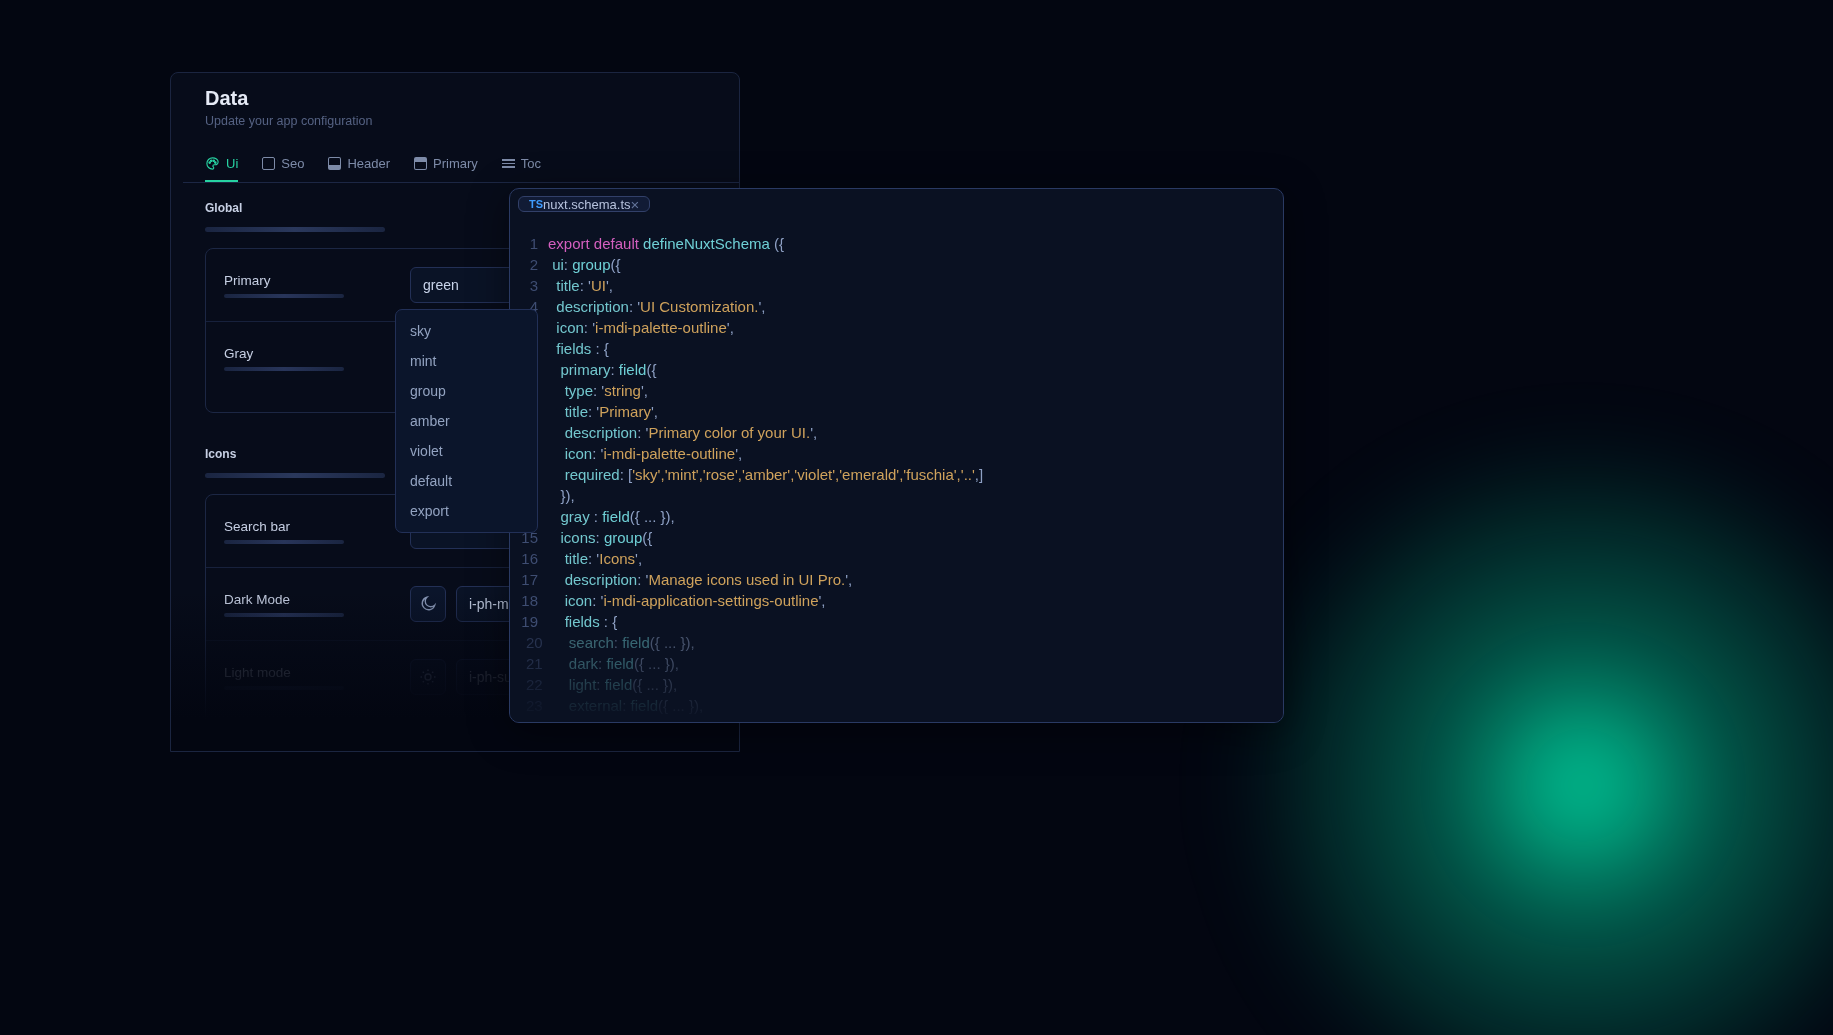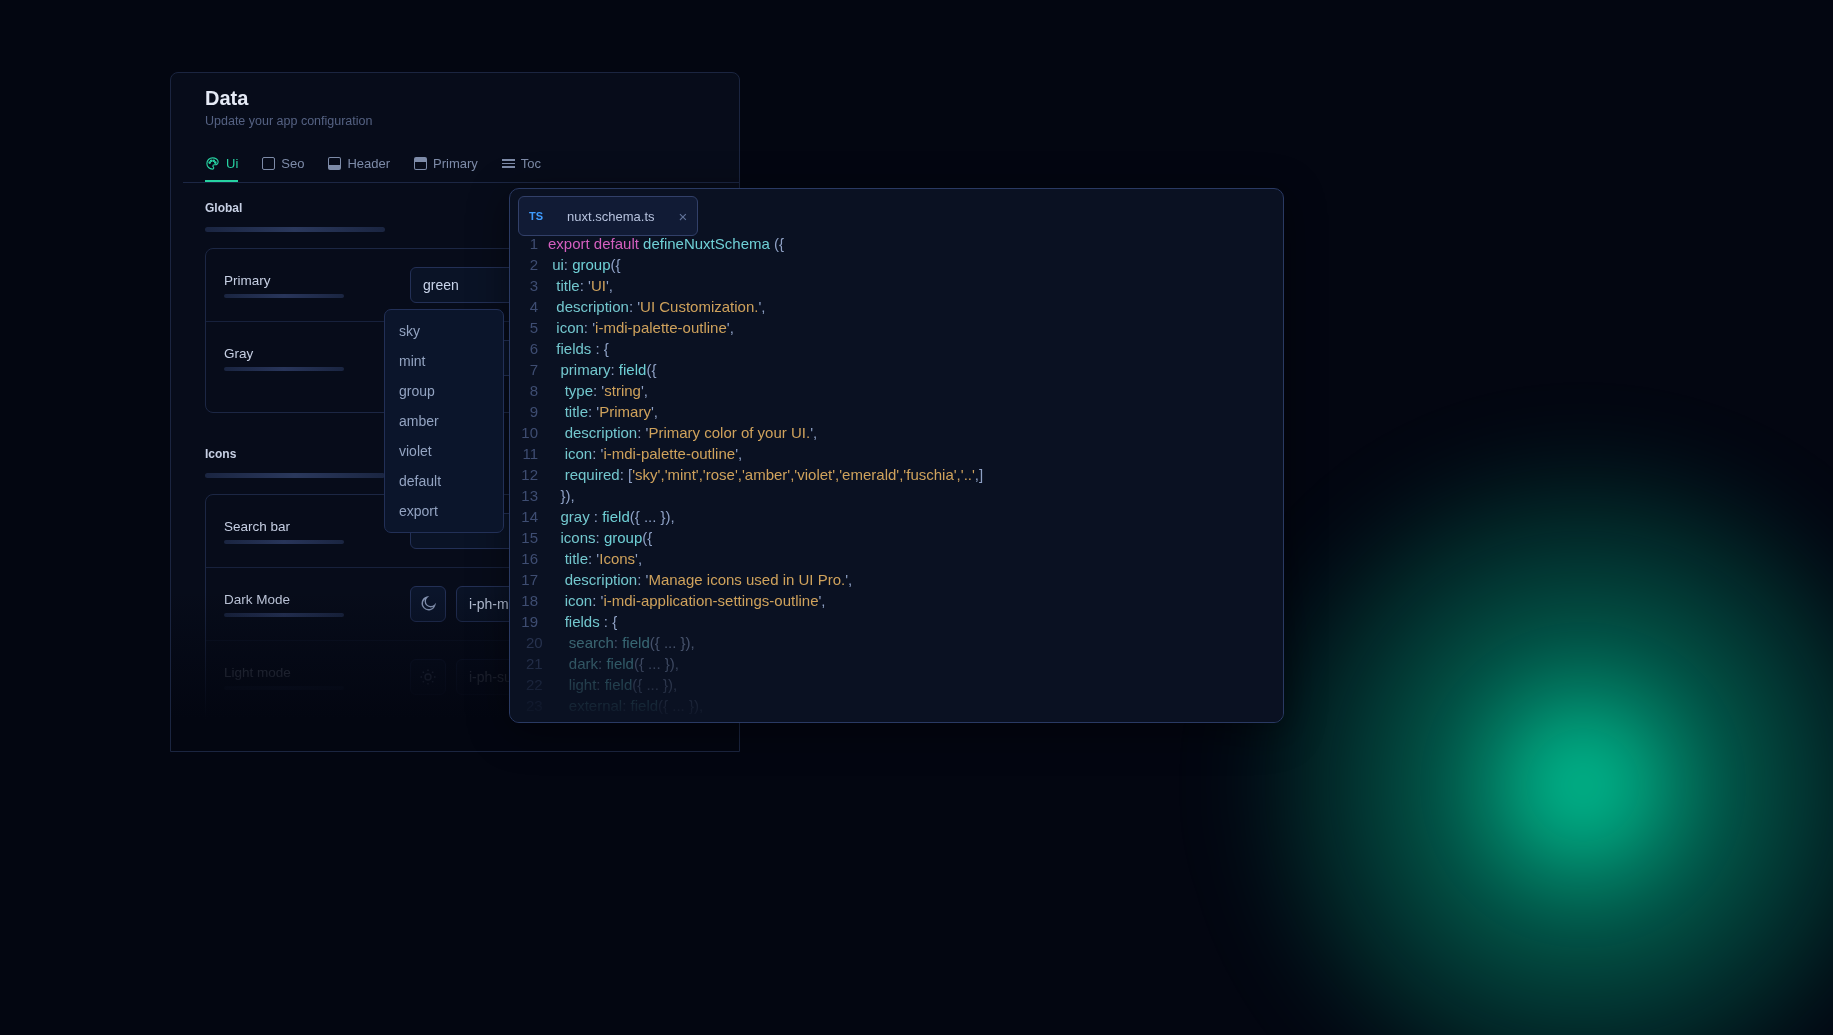--- a/index.html
+++ b/index.html
@@ -34,42 +34,42 @@
 .lbl-col{ flex:0 0 170px; }
 .lbl{ font-size:13.5px; color:#c6cfe3; }
 .lbl-shim{ margin-top:6px; height:4px; width:120px; border-radius:2px;
            background:linear-gradient(90deg,#1a2541,#28355a,#1a2541); }
 
 
 .txtfield{ flex:1; height:36px; border:1px solid #233056; border-radius:6px; background:#0a1326;
            padding:0 12px; color:#c9d4ea; font-size:14px; display:flex; align-items:center; }
 
 
-.dropdown{ position:absolute; left:178px; top:42px; width:120px; background:#0b152b;
+.dropdown{ position:absolute; left:189px; top:42px; width:143px; background:#0b152b;
            border:1px solid #223057; border-radius:7px; padding:6px 0; z-index:5; }
 .dropdown .opt{ padding:7px 14px; font-size:14px; color:#93a3c1; cursor:pointer; }
 
 
 .pair{ display:flex; gap:10px; flex:1; }
 .tile{ width:36px; height:36px; border:1px solid #233056; border-radius:6px; background:#0b152b;
        display:flex; align-items:center; justify-content:center; color:#8a99b9; }
 .tile svg{ width:18px; height:18px; }
 .txtfield.flex{ flex:1; }
 
 
 .fade-bottom{ position:absolute; left:0; right:0; bottom:0; height:160px;
               background:linear-gradient(180deg,rgba(3,6,17,0),#030611 80%); pointer-events:none; }
 
 
 .code-win{ position:absolute; left:509px; top:188px; width:775px; height:535px;
            background:#0a1122; border:1px solid #2a3a63; border-radius:10px; overflow:hidden;
            box-shadow:0 8px 40px rgba(0,0,0,.45); }
-.file-tab{ position:absolute; left:8px; top:7px; height:40px; border:1px solid #324069;
+.file-tab{ position:absolute; left:8px; top:7px; height:16px; border:1px solid #324069;
            border-radius:6px; background:#111b35; display:flex; align-items:center;
-           gap:24px; padding:0 10px; font-size:13px; color:#b6c2dd; }
+           gap:0; padding:0 10px; font-size:13px; color:#b6c2dd; }
 .ts-badge{ font-size:11px; font-weight:700; color:#3f9cff; }
 .close-x{ color:#62739a; font-size:15px; cursor:pointer; }
 
 .code-body{ position:absolute; left:0; right:0; top:44px; bottom:0;
             font-family:"SF Mono",Menlo,Consolas,monospace; font-size:15px;
             line-height:21px; white-space:pre; overflow:hidden; }
 .ln{ display:flex; }
 .gut{ width:38px; text-align:right; padding-right:10px; color:#3e4d72; user-select:none; }
 .gut.dim{ opacity:.55;padding-left:16px; }
 .code{ color:#b9c6df; }

